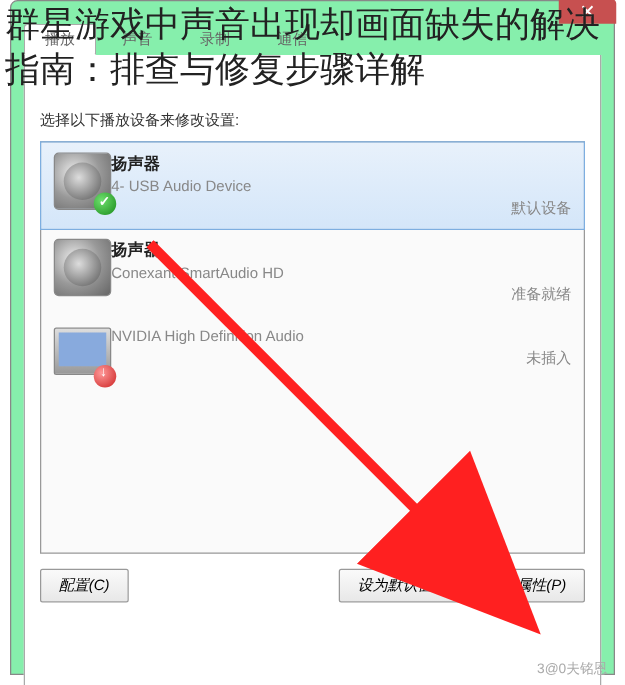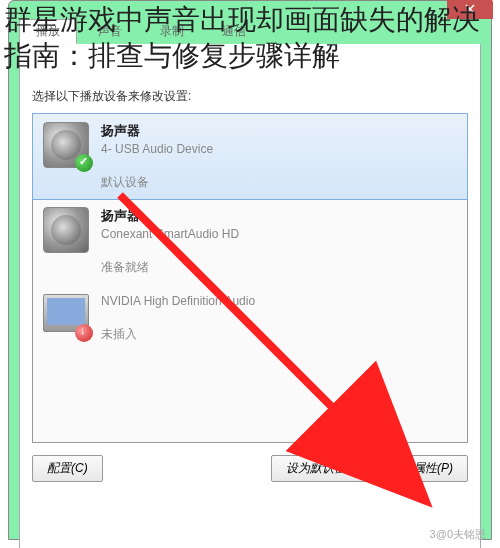--- a/index.html
+++ b/index.html
@@ -14,39 +14,39 @@
     .tabs-row { display: flex; padding: 18px 10px 0 10px; gap: 4px; }
     .tab { padding: 3px 16px; font-size: 12px; color: #666; border: 1px solid transparent; border-bottom: none; }
     .tab.active { border: 1px solid #aaa; border-bottom: 1px solid #fff; background: #fff; border-radius: 3px 3px 0 0; }
     
     .tab-body { margin: 0 10px; border: 1px solid #aaa; border-top: none; background: #fff; padding: 12px 12px 8px 12px; position: relative; height: 544px; }
     
     .instruction { font-size: 12px; color: #333; margin-bottom: 8px; margin-top: 32px; }
     
     .device-list { border: 1px solid #999; background: #fafafa; height: 330px; position: relative; }
     
-    .device-item { display: flex; padding: 8px 10px; gap: 12px; position: relative; }
+    .device-item { display: flex; padding: 8px 10px; position: relative; }
     .device-item.selected { background: linear-gradient(#e8f1fb, #d4e6f9); border: 1px solid #7daee0; margin: -1px; }
     
     .device-icon { width: 46px; height: 46px; position: relative; flex-shrink: 0; }
     .speaker-icon { width: 46px; height: 46px; border-radius: 4px; background: radial-gradient(circle at 35% 35%, #eee 0%, #999 50%, #666 100%); border: 1px solid #888; }
     .speaker-cone { position: absolute; top: 8px; left: 8px; width: 30px; height: 30px; border-radius: 50%; background: radial-gradient(circle at 40% 40%, #ddd, #555); }
     .monitor-icon { width: 46px; height: 38px; background: linear-gradient(#ddd, #999); border: 1px solid #888; border-radius: 2px; position: relative; margin-top: 2px; }
     .monitor-screen { position: absolute; top: 3px; left: 3px; right: 3px; bottom: 6px; background: #88aadd; }
     
     .status-badge { position: absolute; bottom: -4px; right: -4px; width: 18px; height: 18px; border-radius: 50%; }
     .status-badge.ok { background: radial-gradient(circle at 35% 35%, #6ee06e, #1a8a1a); }
     .status-badge.ok::after { content: "✓"; color: #fff; font-size: 11px; position: absolute; top: 1px; left: 4px; font-weight: bold; }
     .status-badge.unplugged { background: radial-gradient(circle at 35% 35%, #ff9999, #cc2222); }
     .status-badge.unplugged::after { content: "↓"; color: #fff; font-size: 11px; position: absolute; top: 0px; left: 5px; font-weight: bold; }
     
     .device-info { flex: 1; }
     .device-name { font-size: 13px; color: #222; font-weight: bold; }
     .device-desc { font-size: 12px; color: #888; margin-top: 2px; }
-    .device-status { font-size: 12px; color: #888; margin-top: 18px; }
+    .device-status { font-size: 12px; color: #888; margin-top: 2px; text-align: right; }
     
     .buttons-row { display: flex; justify-content: space-between; margin-top: 12px; }
     .btn { font-size: 12px; padding: 4px 14px; border: 1px solid #999; background: linear-gradient(#fafafa, #e8e8e8); border-radius: 2px; cursor: pointer; font-style: italic; }
     .btn-right-group { display: flex; gap: 8px; }
     .btn .chevron { font-size: 9px; margin-left: 4px; }
     
     .red-arrow { position: absolute; top: 185px; left: 110px; width: 340px; height: 330px; pointer-events: none; z-index: 5; }
     
     .watermark { position: absolute; bottom: 6px; right: 14px; font-size: 11px; color: #aaa; z-index: 3; }
   </style>

